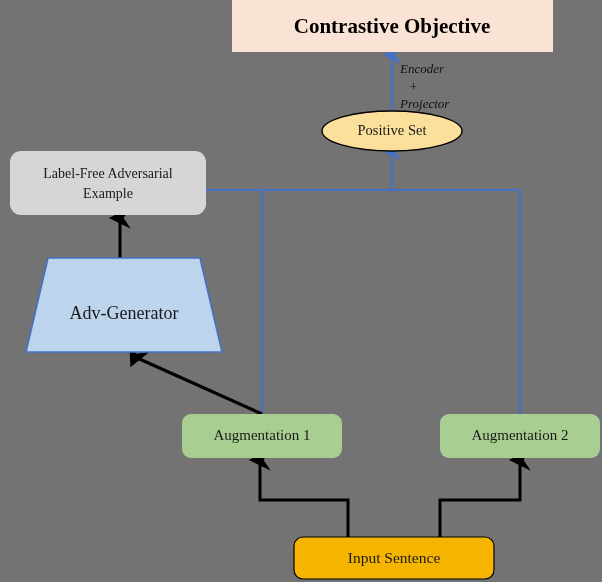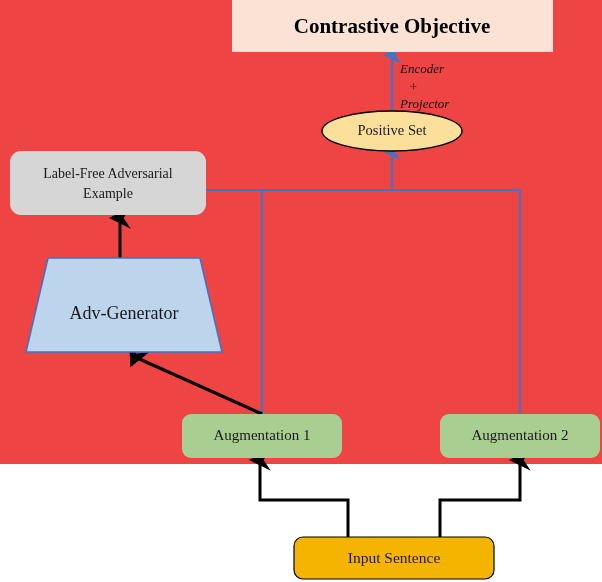--- a/index.html
+++ b/index.html
@@ -9,22 +9,22 @@
   }
   body {
     width: 602px;
     height: 582px;
     font-family: "Liberation Serif", "DejaVu Serif", serif;
     overflow: hidden;
   }
   #diagram-root {
     position: relative;
     width: 602px;
-    height: 464px;
-    background: #ef4444;
+    height: 582px;
+    background: #737373;
   }
   svg.layer {
     position: absolute;
     top: 0;
     left: 0;
     width: 602px;
     height: 582px;
   }
   .node-label {
     font-family: "Liberation Serif", "DejaVu Serif", serif;

